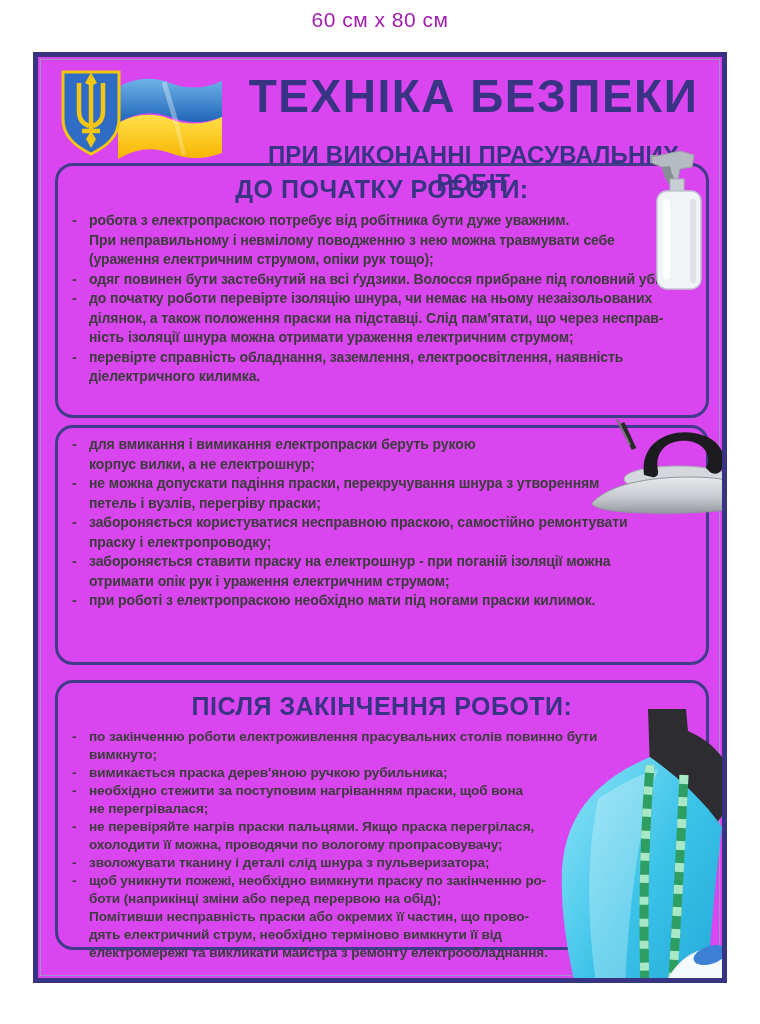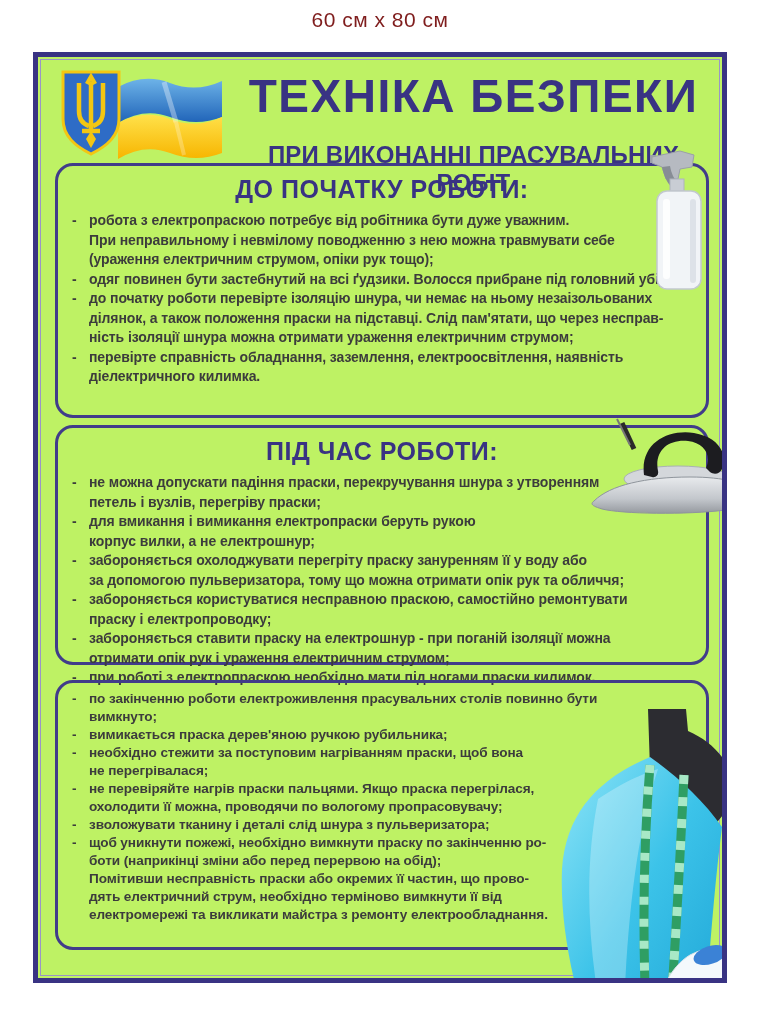--- a/index.html
+++ b/index.html
@@ -2,25 +2,25 @@
 <html><head>
 <meta charset="utf-8">
 <style>
   html,body{margin:0;padding:0;}
   body{
     width:760px;height:1024px;position:relative;background:#ffffff;
     font-family:"Liberation Sans", sans-serif;overflow:hidden;
   }
   .size-label{
     position:absolute;top:8px;left:0;width:100%;text-align:center;
-    font-size:21px;color:#7f1d1d;letter-spacing:0.5px;
+    font-size:21px;color:#a21caf;letter-spacing:0.5px;
   }
   .poster{
     position:absolute;left:33px;top:52px;width:684px;height:921px;
-    border:5px solid #393383;background:#bef264;overflow:hidden;
+    border:5px solid #393383;background:#d946ef;overflow:hidden;
   }
   .poster::before{
     content:"";position:absolute;inset:2px;border:1px solid #9a95c6;
     pointer-events:none;z-index:0;
   }
   
   .emblem{position:absolute;left:22px;top:12px;z-index:2;}
   .flag{position:absolute;left:80px;top:16px;z-index:1;}
   .title-block{
     position:absolute;left:195px;right:8px;top:16px;text-align:center;
@@ -114,49 +114,45 @@
 ність ізоляції шнура можна отримати ураження електричним струмом;</span>
         </div>
       <div class="item">
           <span class="txt">перевірте справність обладнання, заземлення, електроосвітлення, наявність
 діелектричного килимка.</span>
         </div>
     </div>
   </div>
 
   <div class="section" id="sec2">
-    <div class="sec-title">ПІД ЧАС РОБОТИ:</div>
     <div class="items">
+      <div class="item">
+          <span class="txt">для вмикання і вимикання електропраски беруть рукою
+корпус вилки, а не електрошнур;</span>
+        </div>
       <div class="item">
           <span class="txt">не можна допускати падіння праски, перекручування шнура з утворенням
 петель і вузлів, перегріву праски;</span>
         </div>
       <div class="item">
-          <span class="txt">для вмикання і вимикання електропраски беруть рукою
-корпус вилки, а не електрошнур;</span>
-        </div>
-      <div class="item">
-          <span class="txt">забороняється охолоджувати перегріту праску зануренням її у воду або
-за допомогою пульверизатора, тому що можна отримати опік рук та обличчя;</span>
-        </div>
-      <div class="item">
           <span class="txt">забороняється користуватися несправною праскою, самостійно ремонтувати
 праску і електропроводку;</span>
         </div>
       <div class="item">
           <span class="txt">забороняється ставити праску на електрошнур - при поганій ізоляції можна
 отримати опік рук і ураження електричним струмом;</span>
         </div>
       <div class="item">
           <span class="txt">при роботі з електропраскою необхідно мати під ногами праски килимок.</span>
         </div>
     </div>
   </div>
 
   <div class="section" id="sec3">
+    <div class="sec-title">ПІСЛЯ ЗАКІНЧЕННЯ РОБОТИ:</div>
     <div class="items">
       <div class="item">
           <span class="txt">по закінченню роботи електроживлення прасувальних столів повинно бути
 вимкнуто;</span>
         </div>
       <div class="item">
           <span class="txt">вимикається праска дерев'яною ручкою рубильника;</span>
         </div>
       <div class="item">
           <span class="txt">необхідно стежити за поступовим нагріванням праски, щоб вона

